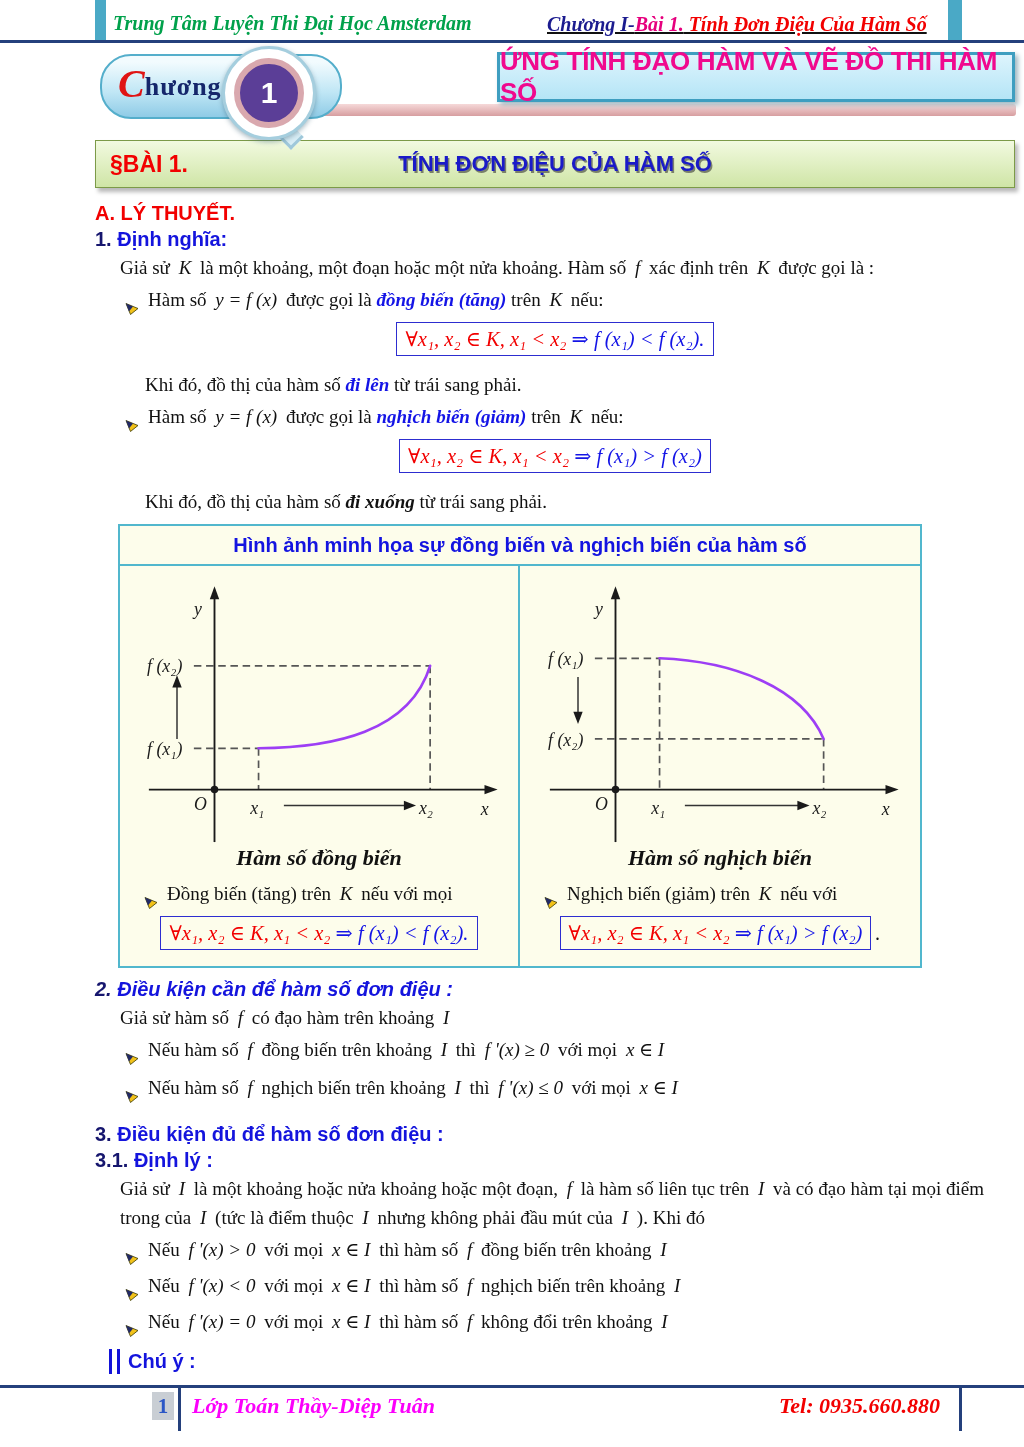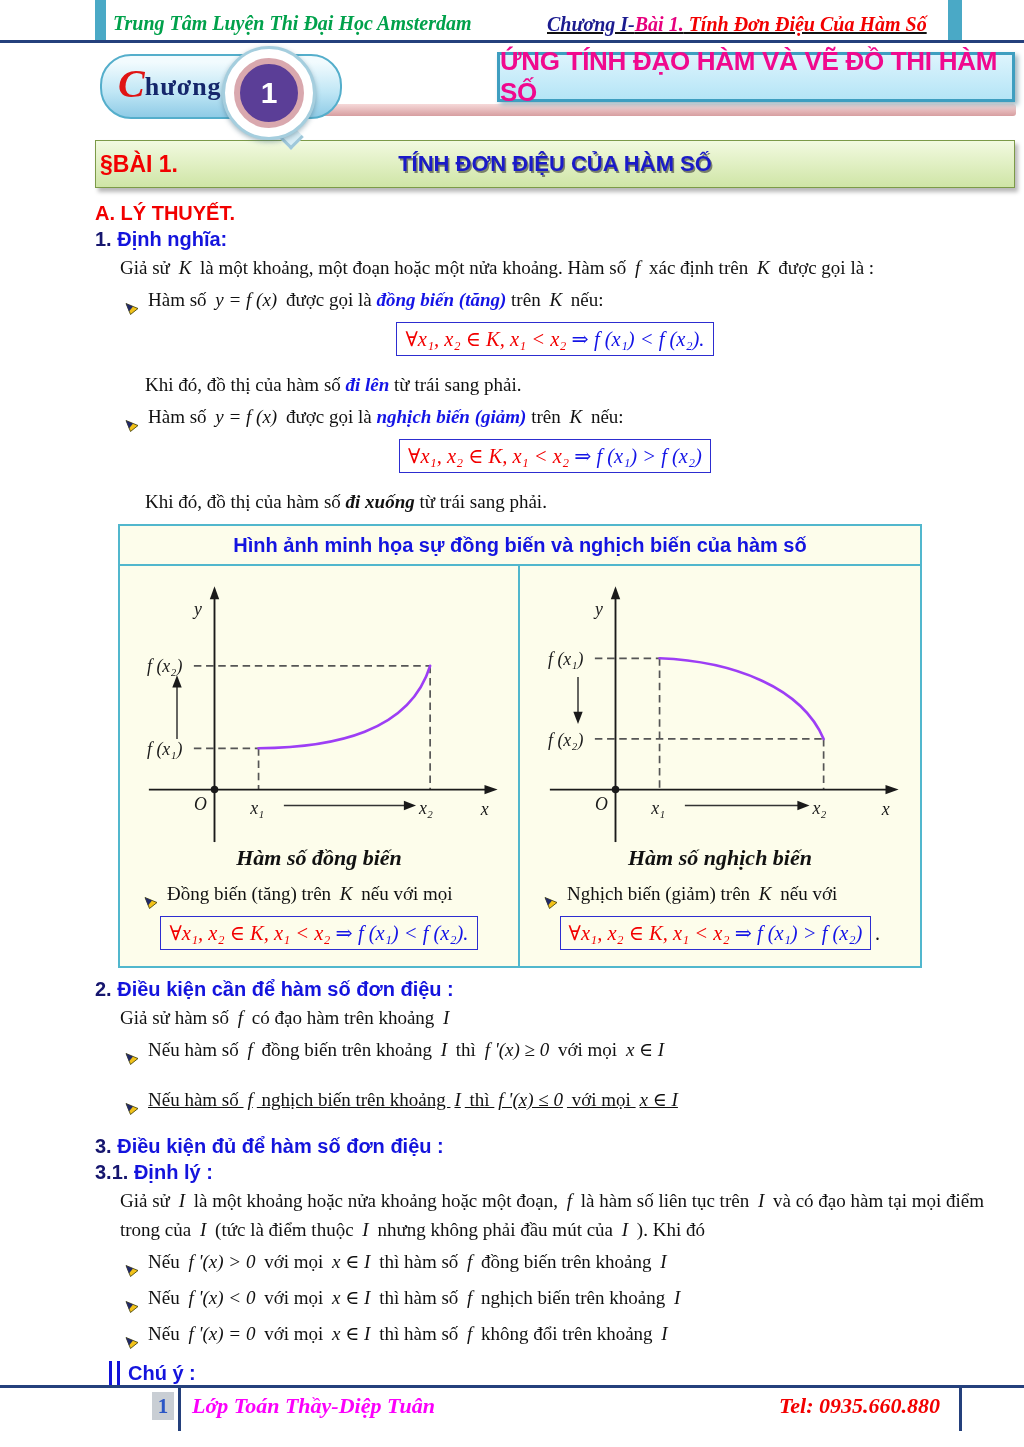--- a/index.html
+++ b/index.html
@@ -30,21 +30,21 @@
   .title-box{position:absolute;left:497px;top:52px;width:518px;height:50px;z-index:2;
         background:linear-gradient(#ddf4fd,#b5e5f6);border:3px solid #3e9ec0;box-shadow:3px 3px 5px #9fb6c0;
         display:flex;align-items:center;justify-content:center;box-sizing:border-box;}
   .title-box span{font:bold 26px "Liberation Sans",sans-serif;color:#f0098e;letter-spacing:-0.3px;}
   .pink-bar{position:absolute;left:300px;top:104px;width:716px;height:12px;z-index:1;
         background:linear-gradient(#f6d9d9,#d79ea0);border-radius:3px;}
   
   .content{position:relative;margin:0 14px 0 95px;width:920px;}
   .lesson-banner{position:relative;height:46px;background:linear-gradient(#f2fae0,#cfe5a6);
         border:1.5px solid #7c9a48;box-shadow:3px 4px 4px #b9b9b9;display:flex;align-items:center;}
-  .lb-label{font:bold 23px "Liberation Sans",sans-serif;color:#f20000;margin-left:4px;}
+  .lb-label{font:bold 23px "Liberation Sans",sans-serif;color:#f20000;margin-left:14px;}
   .lb-title{position:absolute;left:0;width:100%;text-align:center;
         font:bold 22px "Liberation Sans",sans-serif;color:#1a1ac8;text-shadow:1.5px 1.5px 0 rgba(40,40,40,.55);}
   .a-title{margin-top:14px;font:bold 20px "Liberation Sans",sans-serif;color:#f20000;}
   .sec-h{font:bold 20px "Liberation Sans",sans-serif;color:#1414dd;margin-top:3px;}
   .sec-h .num{color:#16166e;}
   .para{margin:2px 0 0 25px;font-size:19px;line-height:29px;padding-right:28px;}
   .math{font-style:italic;} .mpad{padding:0 4px;}
   .bullet-row{display:flex;align-items:flex-end;margin:3px 0 0 30px;font-size:19px;line-height:30px;}
   .bicon{flex:0 0 auto;width:14px;height:12px;margin:9px 9px 0 0;}
   .hl-blue{color:#1414e6;font-weight:bold;font-style:italic;}
@@ -221,33 +221,33 @@
               </svg>
             <span><span>Nghịch biến (giảm) trên </span><span class="math mpad">K</span><span> nếu với</span></span>
           </div>
           <div class="formula-center">
             <span class="frm-box"><span class="frm-red">∀x₁, x₂ ∈ K,  x₁ &lt; x₂ </span><span class="frm-blue">⇒ f (x₁) &gt; f (x₂)</span></span><span class="after-dot math">.</span>
           </div>
         </div>
       </div>
     </div>
 
-    <div class="sec-h" style="margin-top:10px;"><span class="num">2.</span> <span>Điều kiện cần để hàm số đơn điệu :</span></div>
+    <div class="sec-h" style="margin-top:10px;font-style:italic;"><span class="num">2.</span> <span>Điều kiện cần để hàm số đơn điệu :</span></div>
 
     <p class="para"><span>Giả sử hàm số </span><span class="math mpad">f</span><span> có đạo hàm trên khoảng </span><span class="math mpad">I</span></p>
 
     <div class="bullet-row">
       <svg class="bicon" viewBox="0 0 14 12">
           <polygon points="1,0.5 13,5.5 5.5,11.5" fill="#f2c21a" stroke="#3a3a00" stroke-width="0.8"></polygon>
           <polygon points="1,0.5 8,3.5 4,8.5" fill="#222a66"></polygon>
         </svg>
       <span><span>Nếu hàm số </span><span class="math mpad">f</span><span>  đồng biến trên khoảng  </span><span class="math mpad">I</span><span> thì </span><span class="math mpad">f '(x) ≥ 0</span><span> với mọi </span><span class="math mpad">x ∈ I</span></span>
     </div>
 
-    <div class="bullet-row" style="margin-top:20px;text-decoration:underline;">
+    <div class="bullet-row" style="margin-top:8px;">
       <svg class="bicon" viewBox="0 0 14 12">
           <polygon points="1,0.5 13,5.5 5.5,11.5" fill="#f2c21a" stroke="#3a3a00" stroke-width="0.8"></polygon>
           <polygon points="1,0.5 8,3.5 4,8.5" fill="#222a66"></polygon>
         </svg>
       <span><span>Nếu hàm số </span><span class="math mpad">f</span><span>  nghịch  biến trên khoảng  </span><span class="math mpad">I</span><span> thì </span><span class="math mpad">f '(x) ≤ 0</span><span> với mọi </span><span class="math mpad">x ∈ I</span></span>
     </div>
 
     <div class="sec-h" style="margin-top:20px;"><span class="num">3.</span> <span>Điều kiện đủ để hàm số đơn điệu :</span></div>
     <div class="sec-h"><span class="num">3.1.</span> <span>Định lý :</span></div>
 

